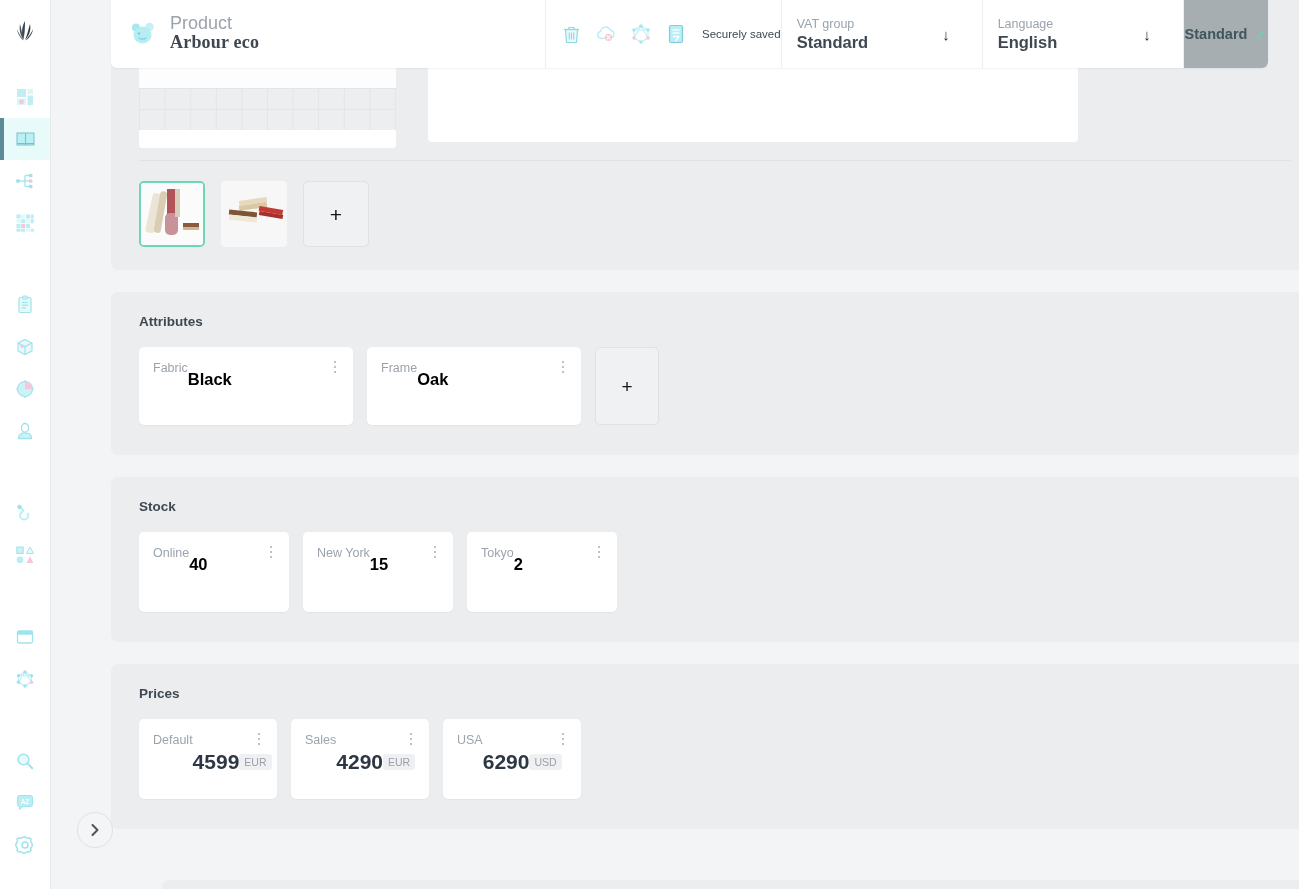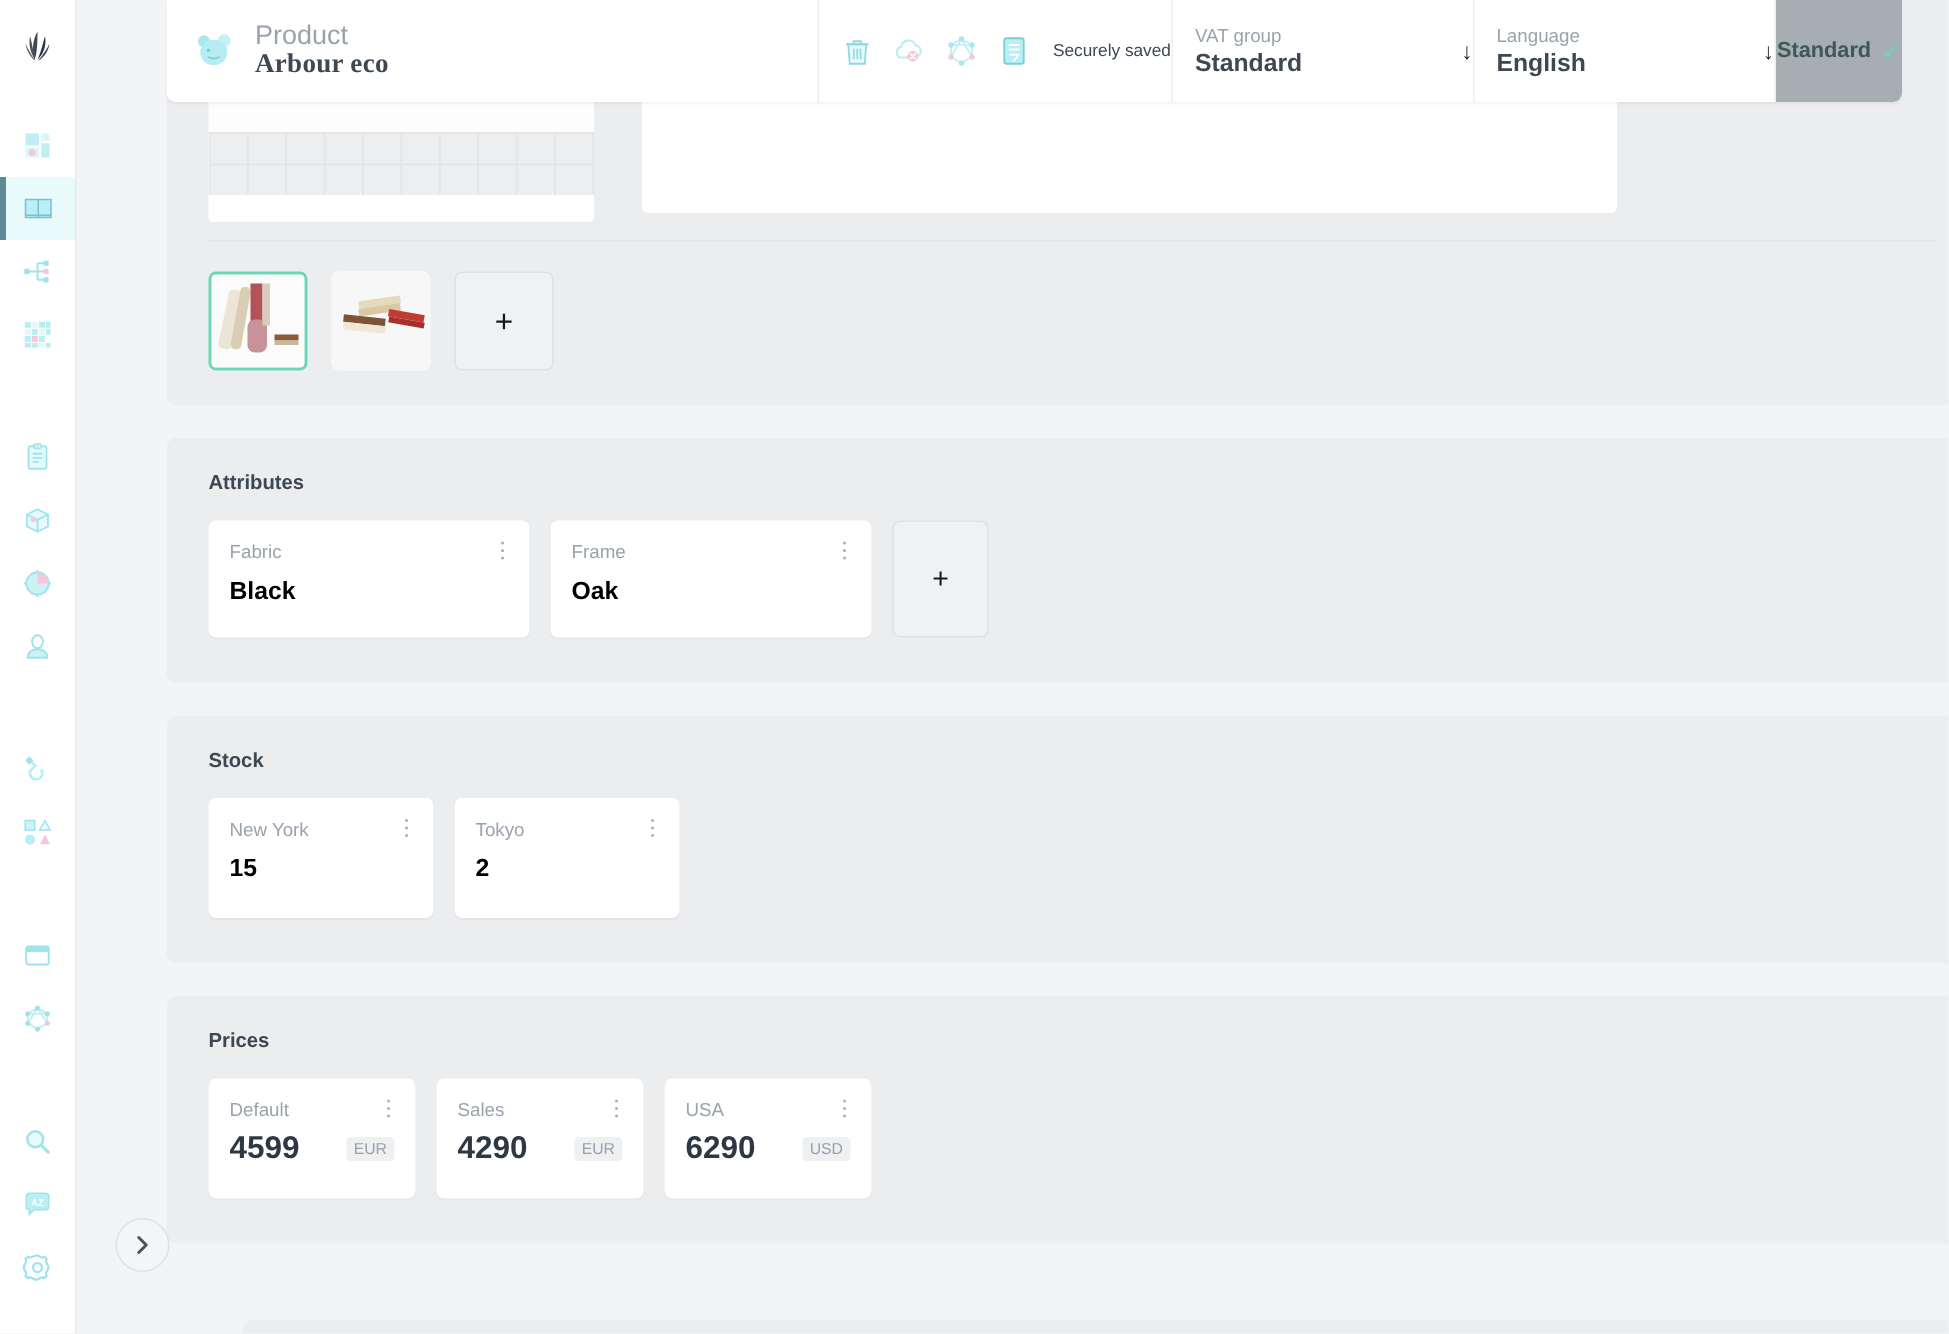--- a/index.html
+++ b/index.html
@@ -51,21 +51,21 @@
 
   .hdr-icons {
     flex: 0 0 221px; display: flex; align-items: center; gap: 13px;
     padding-left: 15px; border-right: 1px solid #eceef0;
   }
   .hdr-icon-btn { cursor: pointer; display: flex; align-items: center; }
   .saved-label { font-size: 11.5px; color: #3e4852; white-space: nowrap; margin-left: 2px; }
 
   .hdr-select {
     flex: 0 0 201px; display: flex; align-items: center; justify-content: space-between;
-    padding: 0 0 0 15px; border-right: 1px solid #eceef0; cursor: pointer; gap: 39px;
+    padding: 0 32px 0 15px; border-right: 1px solid #eceef0; cursor: pointer; gap: 39px;
   }
   .sel-stack { display: flex; flex-direction: column; gap: 1px; }
   .sel-label { font-size: 12.5px; color: #9aa3ad; line-height: 15px; }
   .sel-value { font-size: 16.5px; font-weight: 700; color: #3e4852; line-height: 19px; }
   .sel-arrow { font-size: 15px; color: #1b2430; line-height: 1; }
 
   .hdr-publish {
     flex: 1 1 auto; background: #a6aeb2; border-radius: 0 0 6px 0;
     display: flex; align-items: center; justify-content: center; gap: 7px; cursor: pointer;
   }
@@ -111,21 +111,21 @@
     background: #eff1f2; display: flex; align-items: center; justify-content: center;
     cursor: pointer; font-size: 21px; color: #111820; line-height: 1;
   }
 
   
   .section { padding: 22px 28px 30px 28px; }
   .section-title { font-size: 13.5px; font-weight: 700; color: #3e4852; margin-bottom: 18px; }
   .card-row { display: flex; gap: 14px; align-items: stretch; }
   .card {
     background: #fff; border-radius: 5px; padding: 14px 14px 16px 14px;
-    display: flex; flex-direction: column; position: relative; cursor: pointer;
+    display: flex; flex-direction: row; position: relative; cursor: pointer;
     box-shadow: 0 1px 1px rgba(16,24,40,.04);
   }
   .card-label { font-size: 12.5px; color: #9aa3ad; line-height: 15px; }
   .card-value { font-size: 16.5px; font-weight: 700; color: #000000; line-height: 20px; margin-top: 8px; }
   .kebab {
     position: absolute; top: 12px; right: 11px; width: 14px; height: 16px;
     display: flex; flex-direction: column; align-items: center; justify-content: center; gap: 2.5px;
     cursor: pointer;
   }
   .kebab span { width: 2.6px; height: 2.6px; border-radius: 50%; background: #a7aeb8; display: block; }
@@ -435,20 +435,29 @@
 
       <div class="panel section">
         <div class="section-title">Stock</div>
         <div class="card-row">
           <div class="card stock-card">
             <div class="kebab">
                 <span></span>
                 <span></span>
                 <span></span>
               </div>
+            <div class="card-label">Online</div>
+            <div class="card-value">40</div>
+          </div>
+          <div class="card stock-card">
+            <div class="kebab">
+                <span></span>
+                <span></span>
+                <span></span>
+              </div>
             <div class="card-label">New York</div>
             <div class="card-value">15</div>
           </div>
           <div class="card stock-card">
             <div class="kebab">
                 <span></span>
                 <span></span>
                 <span></span>
               </div>
             <div class="card-label">Tokyo</div>

